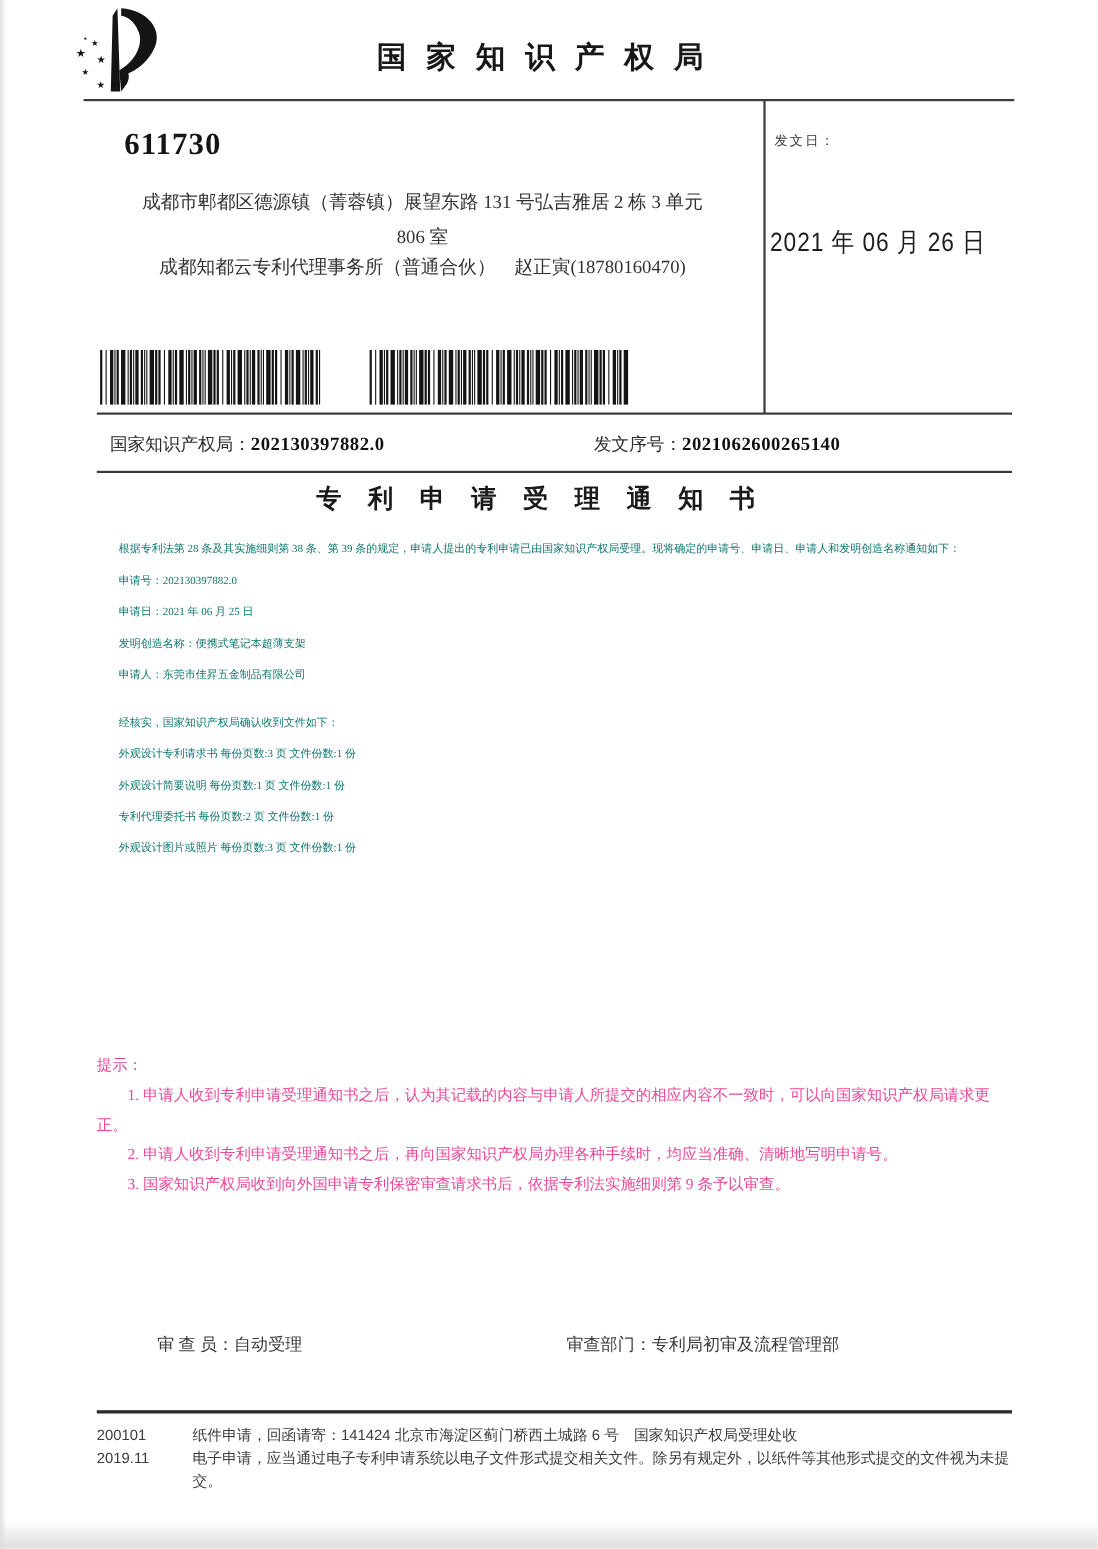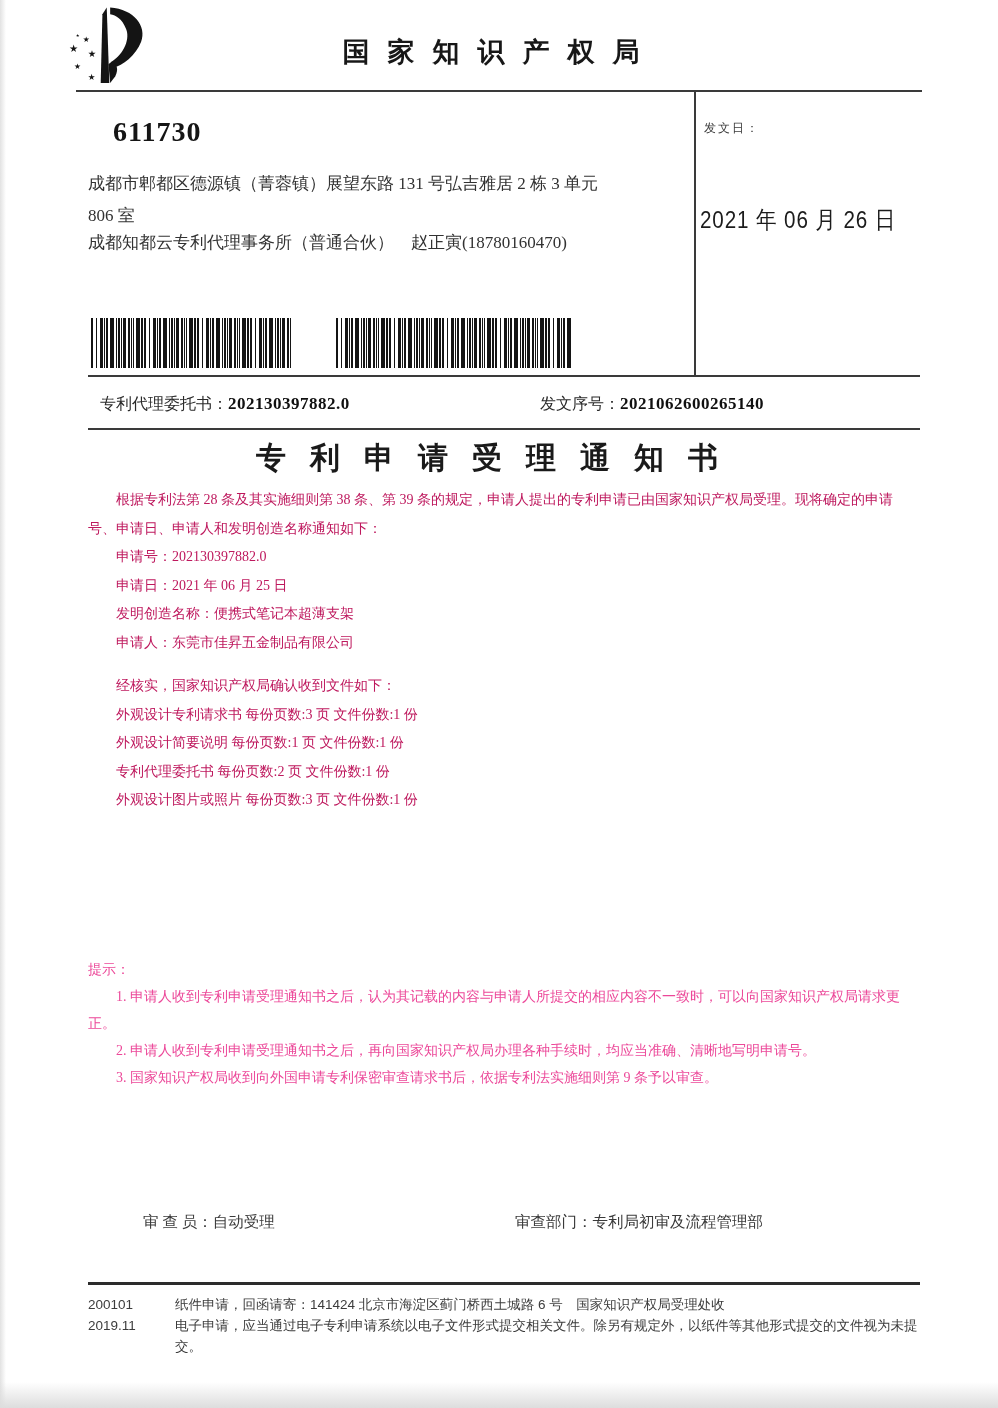--- a/index.html
+++ b/index.html
@@ -31,21 +31,21 @@
   .rule-top{left:76px;top:90px;width:846px;height:2px;}
   .vline{left:694px;top:91px;width:2px;height:285px;}
   .rule-mid{left:88px;top:375px;width:832px;height:2px;}
   .rule-mid2{left:88px;top:428px;width:832px;height:2px;}
   .rule-bottom{left:88px;top:1282px;width:832px;height:3px;background:#2c2c2c;}
 
   .postal-code{
     position:absolute;left:113px;top:116px;
     font-size:28px;font-weight:700;color:#151515;letter-spacing:1px;
   }
-  .addr{position:absolute;left:88px;width:592px;text-align:left;
+  .addr{position:absolute;left:88px;width:592px;text-align:center;
     font-size:17px;color:#323232;}
   .addr1{top:172px;}
   .addr2{top:204px;}
   .addr3{top:231px;}
 
   .issue-label{position:absolute;left:704px;top:120px;font-size:12px;color:#3a3a3a;letter-spacing:2px;}
   .issue-date{
     position:absolute;left:700px;top:204px;
     font-family:"Liberation Sans","DejaVu Sans",sans-serif;
     font-size:24px;color:#1c1c1c;font-weight:500;letter-spacing:1px;
@@ -59,27 +59,27 @@
 
   .ref-row{position:absolute;left:0;top:394px;width:100%;font-size:16px;color:#2a2a2a;}
   .ref-app{position:absolute;left:100px;white-space:nowrap;}
   .ref-serial{position:absolute;left:540px;white-space:nowrap;}
   .ref-row b{font-size:17px;color:#101010;letter-spacing:.5px;}
 
   .doc-title{
     position:absolute;left:0;top:438px;width:100%;
     text-align:center;
     font-family:"Liberation Sans","DejaVu Sans",sans-serif;
-    font-size:30px;font-weight:700;color:#1a1a1a;
+    font-size:23px;font-weight:700;color:#1a1a1a;
     letter-spacing:24px;box-sizing:border-box;
   }
 
   .main-block{
     position:absolute;left:88px;top:486px;width:826px;
-    font-size:14px;line-height:28.5px;color:#be185d;
+    font-size:10px;line-height:28.5px;color:#0f766e;
   }
   .main-block p{margin:0;}
   .indent{text-indent:2em;}
   .pad{padding-left:2em;}
   .confirm{margin-top:15px !important;}
 
   .tips-block{
     position:absolute;left:88px;top:956px;width:832px;
     font-size:14px;line-height:27px;color:#ec4899;
   }
@@ -262,21 +262,21 @@
         <rect x="213" y="0" width="2" height="50" fill="#141414"></rect>
         <rect x="218" y="0" width="1" height="50" fill="#141414"></rect>
         <rect x="222" y="0" width="3" height="50" fill="#141414"></rect>
         <rect x="226" y="0" width="1" height="50" fill="#141414"></rect>
         <rect x="228" y="0" width="2" height="50" fill="#141414"></rect>
         <rect x="232" y="0" width="4" height="50" fill="#141414"></rect>
       </svg>
     </div>
 
   <div class="ref-row">
-    <span class="ref-app"><span>专利代理委托书：</span><b>202130397882.0</b></span>
+    <span class="ref-app"><span>国家知识产权局：</span><b>202130397882.0</b></span>
     <span class="ref-serial"><span>发文序号：</span><b>2021062600265140</b></span>
   </div>
 
   <div class="doc-title">专利申请受理通知书</div>
 
   <div class="main-block">
     <p class="indent">根据专利法第 28 条及其实施细则第 38 条、第 39 条的规定，申请人提出的专利申请已由国家知识产权局受理。现将确定的申请号、申请日、申请人和发明创造名称通知如下：</p>
     <p class="pad">申请号：202130397882.0</p>
     <p class="pad">申请日：2021 年 06 月 25 日</p>
     <p class="pad">发明创造名称：便携式笔记本超薄支架</p>

